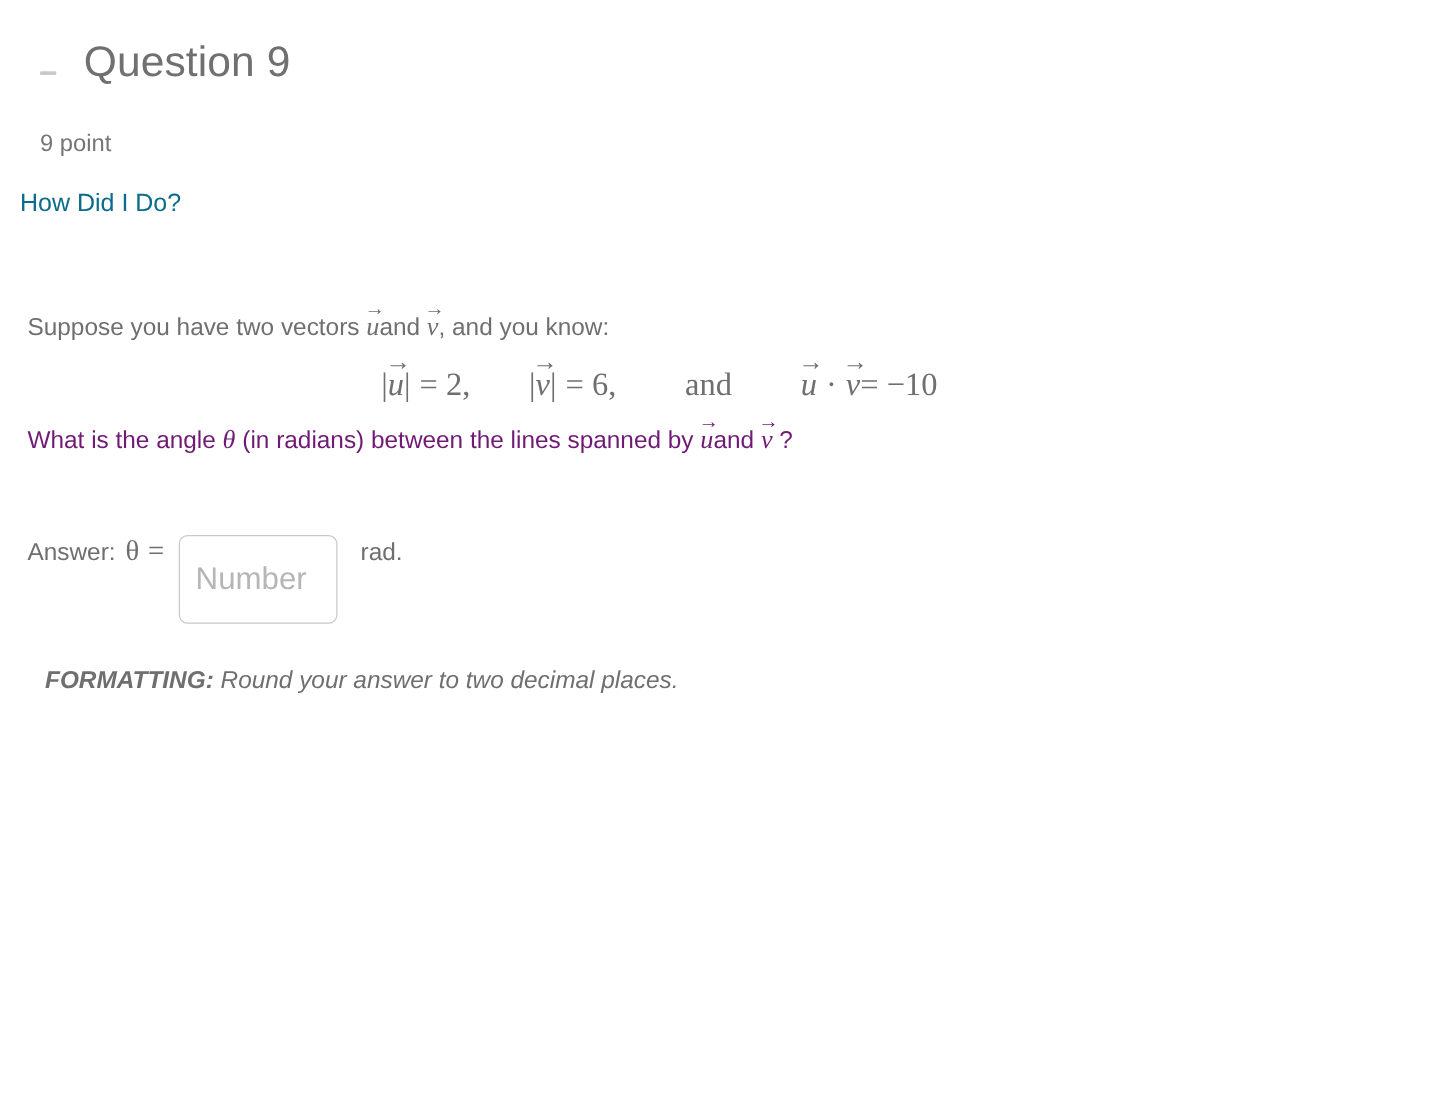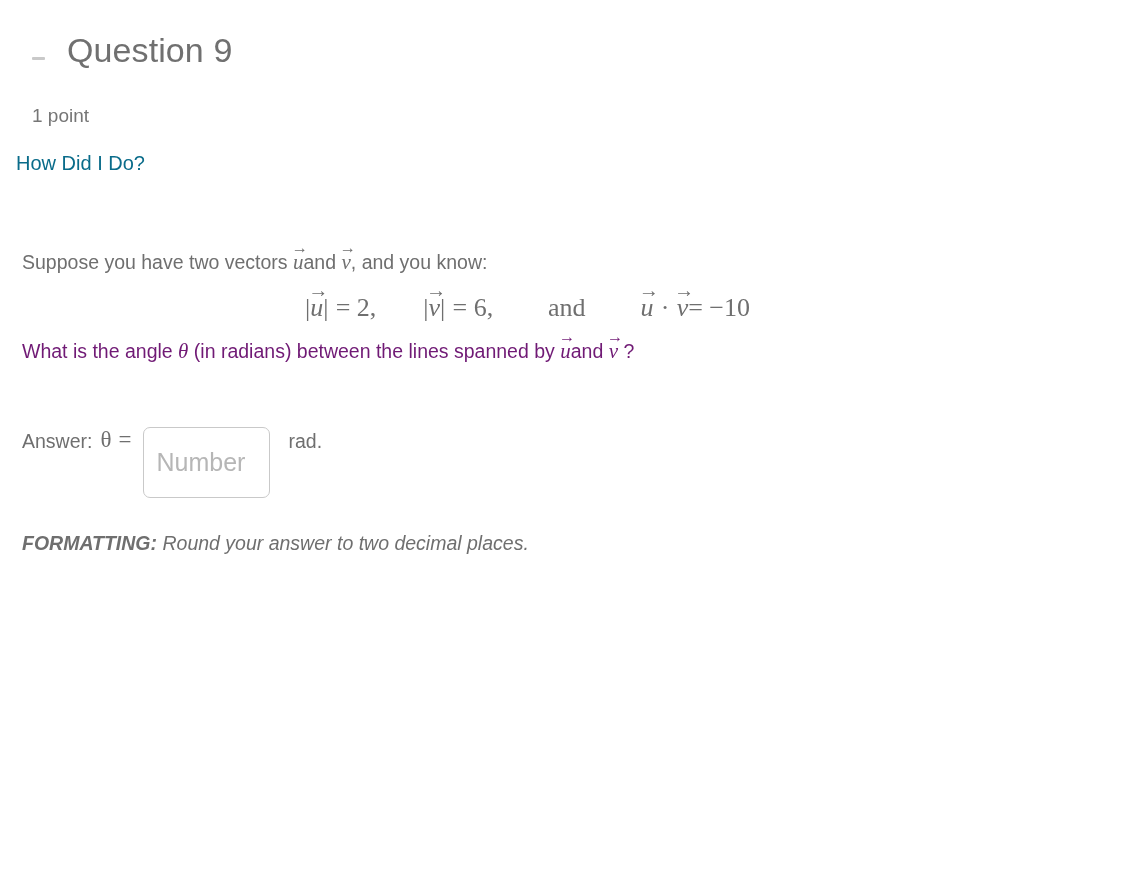--- a/index.html
+++ b/index.html
@@ -193,21 +193,21 @@
   .answer-unit {
     font-size: 19.5px;
     color: #6f6f6f;
     margin-left: 18px;
     line-height: 28px;
   }
 
   
   .formatting-note {
     margin: 32px 0 0 0;
-    padding-left: 22px;
+    padding-left: 36px;
     font-size: 19.5px;
     line-height: 26px;
     color: #6f6f6f;
   }
   .formatting-note .fmt-label {
     font-weight: bold;
     font-style: italic;
   }
   .formatting-note .fmt-text {
     font-style: italic;
@@ -220,21 +220,21 @@
 
   
   <div class="q-header">
     <button class="collapse-toggle">
       <span class="dash"></span>
     </button>
     <h1 class="q-title">Question 9</h1>
   </div>
 
   
-  <div class="q-points">1 point</div>
+  <div class="q-points">9 point</div>
   <a class="how-did-i-do" href="#">How Did I Do?</a>
 
   
   <div class="q-body">
 
     <div class="prompt-line">
       <span>Suppose you have two vectors</span>
       <span class="inline-math"><span class="vec"><span class="arrow">→</span><span>u</span></span></span><span>and</span>
       <span class="inline-math"><span class="vec"><span class="arrow">→</span><span>v</span></span></span><span>, and you know:</span>
     </div>

